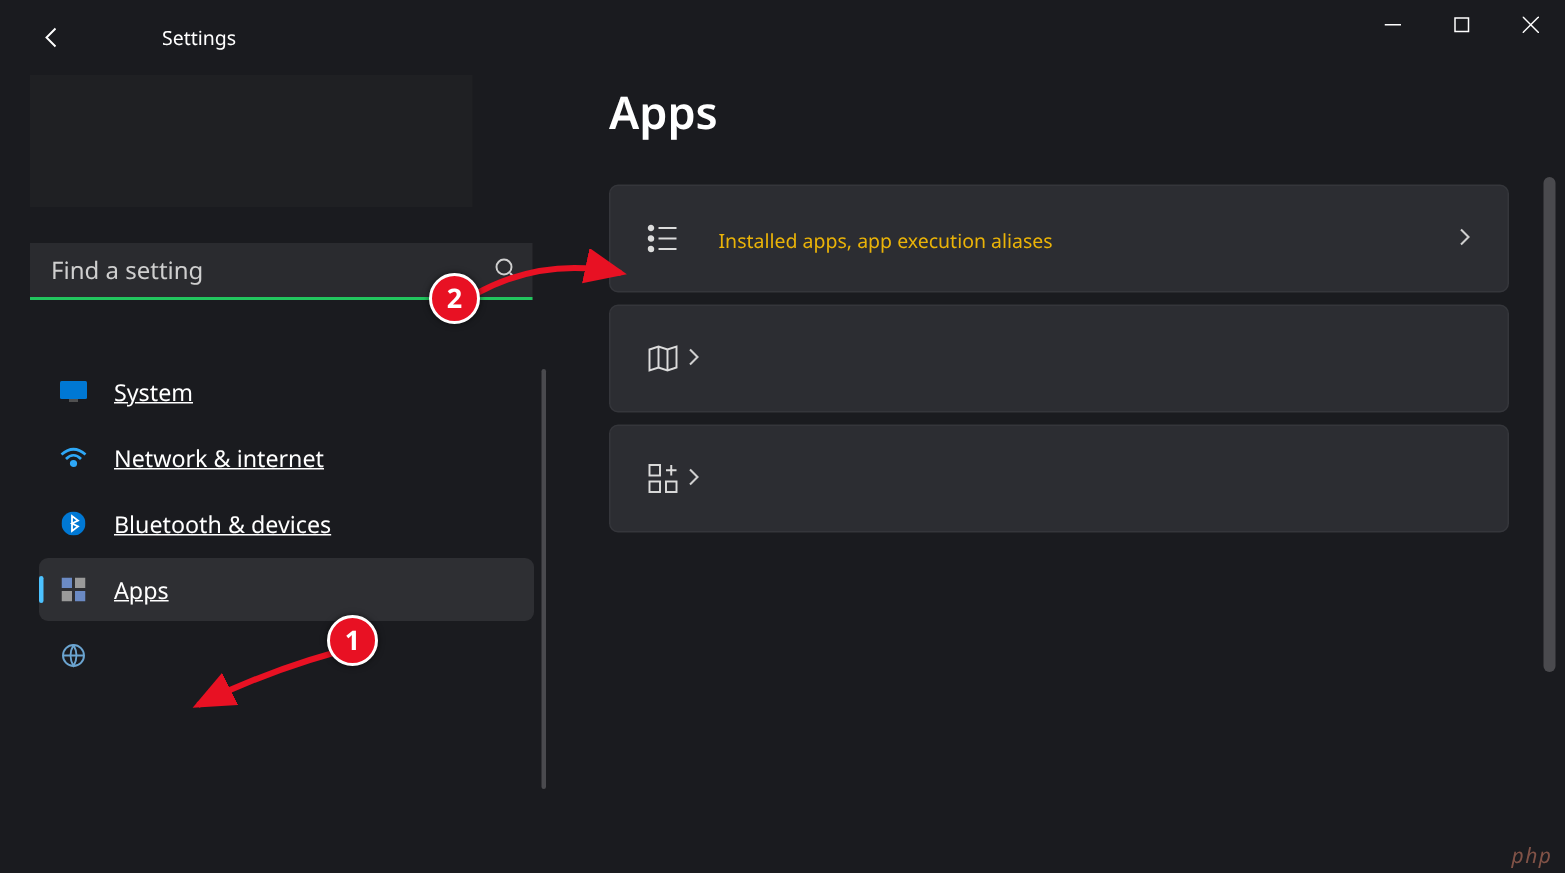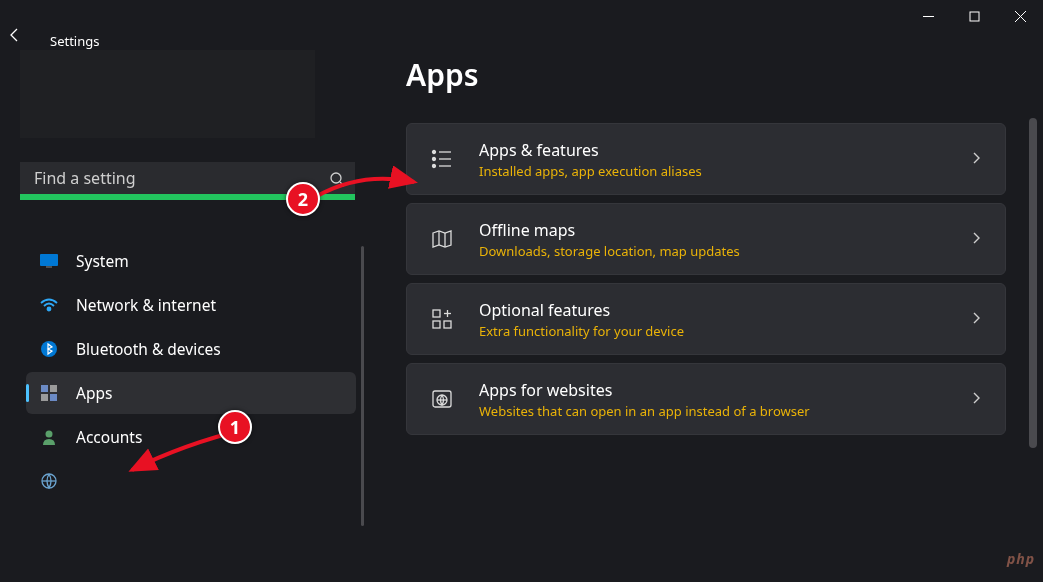--- a/index.html
+++ b/index.html
@@ -7,22 +7,24 @@
       width: 1043px; height: 582px;
       background: #1a1b1f;
       color: #ffffff;
       overflow: hidden;
       position: relative;
     }
     
     .titlebar {
       height: 50px;
       display: flex;
-      align-items: flex-end;
+      align-items: center;
+      padding-left: 20px;
       position: relative;
+      gap: 38px;
     }
     .back-btn {
       width: 30px; height: 30px;
       display: flex; align-items: center; justify-content: center;
       cursor: pointer;
     }
     .title-text { font-size: 13px; margin-left: 20px; font-weight: 400; }
     .win-controls { position: absolute; right: 0; top: 0; display: flex; }
     .win-btn {
       width: 46px; height: 32px;
@@ -33,21 +35,21 @@
     
     .layout { display: flex; height: calc(100% - 50px); }
     .sidebar { width: 370px; padding-left: 20px; display: flex; flex-direction: column; }
     .profile-area { width: 295px; height: 88px; background: #1f2023; margin-bottom: 24px; }
 
     .search-wrap { position: relative; width: 335px; margin-bottom: 40px; }
     .search-input {
       width: 100%; height: 38px;
       background: #2a2b2f;
       border: none;
-      border-bottom: 6px solid #22c55e;
+      border-bottom: 2px solid #22c55e;
       color: #fff;
       padding: 0 42px 0 14px;
       font-size: 16px;
       outline: none;
     }
     .search-input::placeholder { color: #cfcfcf; }
     .search-icon-wrap {
       position: absolute; right: 10px; top: 50%; transform: translateY(-50%);
     }
 
@@ -57,20 +59,21 @@
     }
     .nav-item {
       display: flex; align-items: center; gap: 18px;
       height: 42px;
       padding-left: 14px;
       border-radius: 6px;
       cursor: pointer;
       font-size: 15.5px;
       margin-left: 6px;
       position: relative;
+      text-decoration: underline;
     }
     .nav-item.selected { background: #2e2f33; }
     .nav-item.selected::before {
       content: ""; position: absolute; left: 0; top: 12px; width: 3px; height: 18px;
       background: #4cc2ff; border-radius: 3px;
     }
     .nav-icon { width: 18px; display: flex; align-items: center; justify-content: center; }
 
     
     .main { flex: 1; padding: 4px 36px 0 36px; position: relative; }
@@ -101,24 +104,23 @@
     .anno-badge {
       position: absolute; width: 34px; height: 34px; border-radius: 50%;
       background: #e81123; border: 2px solid #fff;
       color: #fff; font-weight: 700; font-size: 18px;
       display: flex; align-items: center; justify-content: center;
       box-shadow: 0 0 4px rgba(0,0,0,.6);
     }
     .arrow { position: absolute; pointer-events: none; }
 
     .watermark {
-      position: absolute; right: 8px; bottom: 14px;
+      position: absolute; right: 8px; bottom: 2px;
       color: rgba(255,150,120,.45); font-size: 14px; font-style: italic;
       letter-spacing: 1px;
-      font-weight: bold;
     }
   </style>
 </head>
 <body>
 
 <div class="titlebar">
   <div class="back-btn">
     <svg width="16" height="16" viewBox="0 0 16 16" fill="none" stroke="#fff" stroke-width="1.3">
         <path d="M10 2 L4 8 L10 14"></path>
       </svg>
@@ -191,29 +193,20 @@
       <div class="nav-item selected">
         <span class="nav-icon">
             <svg width="16" height="16" viewBox="0 0 16 16">
               <rect x="0" y="0" width="7" height="7" fill="#6b8ac4"></rect>
               <rect x="9" y="0" width="7" height="7" fill="#9a9a9a"></rect>
               <rect x="0" y="9" width="7" height="7" fill="#9a9a9a"></rect>
               <rect x="9" y="9" width="7" height="7" fill="#6b8ac4"></rect>
             </svg>
           </span>
         <span>Apps</span>
-      </div>
-      <div class="nav-item">
-        <span class="nav-icon">
-            <svg width="16" height="16" viewBox="0 0 16 16" fill="#5aa06a">
-              <circle cx="8" cy="5" r="3.5"></circle>
-              <path d="M2 16 Q2 10 8 10 Q14 10 14 16 Z"></path>
-            </svg>
-          </span>
-        <span>Accounts</span>
       </div>
       <div class="nav-item">
         <span class="nav-icon">
             <svg width="16" height="16" viewBox="0 0 16 16" fill="none" stroke="#6ba4d0" stroke-width="1.3">
               <circle cx="8" cy="8" r="7"></circle>
               <path d="M8 1 Q12 8 8 15 Q4 8 8 1"></path>
               <line x1="1" y1="8" x2="15" y2="8"></line>
             </svg>
           </span>
       </div>
@@ -229,82 +222,56 @@
             <svg width="22" height="22" viewBox="0 0 22 22" fill="none" stroke="#dcdcdc" stroke-width="1.3">
               <circle cx="3" cy="4" r="1.5" fill="#dcdcdc"></circle>
               <line x1="8" y1="4" x2="20" y2="4"></line>
               <circle cx="3" cy="11" r="1.5" fill="#dcdcdc"></circle>
               <line x1="8" y1="11" x2="20" y2="11"></line>
               <circle cx="3" cy="18" r="1.5" fill="#dcdcdc"></circle>
               <line x1="8" y1="18" x2="20" y2="18"></line>
             </svg>
           </span>
         <div class="card-text">
-          <div class="card-title">Apps &amp; features</div>
           <div class="card-sub">Installed apps, app execution aliases</div>
         </div>
         <span class="chev"><svg width="14" height="14" viewBox="0 0 14 14" fill="none" stroke="#cfcfcf" stroke-width="1.4">
               <path d="M5 2 L10 7 L5 12"></path>
             </svg></span>
       </div>
 
 
       <div class="card">
         <span class="card-icon">
             <svg width="22" height="22" viewBox="0 0 22 22" fill="none" stroke="#dcdcdc" stroke-width="1.3">
               <path d="M2 5 L8 3 L14 5 L20 3 V17 L14 19 L8 17 L2 19 Z"></path>
               <line x1="8" y1="3" x2="8" y2="17"></line>
               <line x1="14" y1="5" x2="14" y2="19"></line>
             </svg>
           </span>
-        <div class="card-text">
-          <div class="card-title">Offline maps</div>
-          <div class="card-sub">Downloads, storage location, map updates</div>
-        </div>
         <span class="chev"><svg width="14" height="14" viewBox="0 0 14 14" fill="none" stroke="#cfcfcf" stroke-width="1.4">
               <path d="M5 2 L10 7 L5 12"></path>
             </svg></span>
       </div>
 
       <div class="card">
         <span class="card-icon">
             <svg width="22" height="22" viewBox="0 0 22 22" fill="none" stroke="#dcdcdc" stroke-width="1.3">
               <rect x="2" y="2" width="7" height="7"></rect>
               <rect x="2" y="13" width="7" height="7"></rect>
               <rect x="13" y="13" width="7" height="7"></rect>
               <line x1="16.5" y1="2" x2="16.5" y2="9"></line>
               <line x1="13" y1="5.5" x2="20" y2="5.5"></line>
             </svg>
           </span>
-        <div class="card-text">
-          <div class="card-title">Optional features</div>
-          <div class="card-sub">Extra functionality for your device</div>
-        </div>
         <span class="chev"><svg width="14" height="14" viewBox="0 0 14 14" fill="none" stroke="#cfcfcf" stroke-width="1.4">
               <path d="M5 2 L10 7 L5 12"></path>
             </svg></span>
       </div>
 
-      <div class="card">
-        <span class="card-icon">
-            <svg width="22" height="22" viewBox="0 0 22 22" fill="none" stroke="#dcdcdc" stroke-width="1.3">
-              <rect x="2" y="3" width="18" height="16" rx="2"></rect>
-              <circle cx="11" cy="12" r="5"></circle>
-              <path d="M11 7 Q14 12 11 17 Q8 12 11 7"></path>
-              <line x1="6" y1="12" x2="16" y2="12"></line>
-            </svg>
-          </span>
-        <div class="card-text">
-          <div class="card-title">Apps for websites</div>
-          <div class="card-sub">Websites that can open in an app instead of a browser</div>
-        </div>
-        <span class="chev"><svg width="14" height="14" viewBox="0 0 14 14" fill="none" stroke="#cfcfcf" stroke-width="1.4">
-              <path d="M5 2 L10 7 L5 12"></path>
-            </svg></span>
-      </div>
     </div>
 
     <div class="scrollbar"></div>
   </div>
 </div>
 
 <svg class="arrow" style="left:312px; top:166px;" width="110" height="40" viewBox="0 0 110 40">
   <defs>
       <marker id="ah2" markerWidth="8" markerHeight="8" refX="6" refY="3" orient="auto">
         <path d="M0,0 L7,3 L0,6 Z" fill="#e81123"></path>

